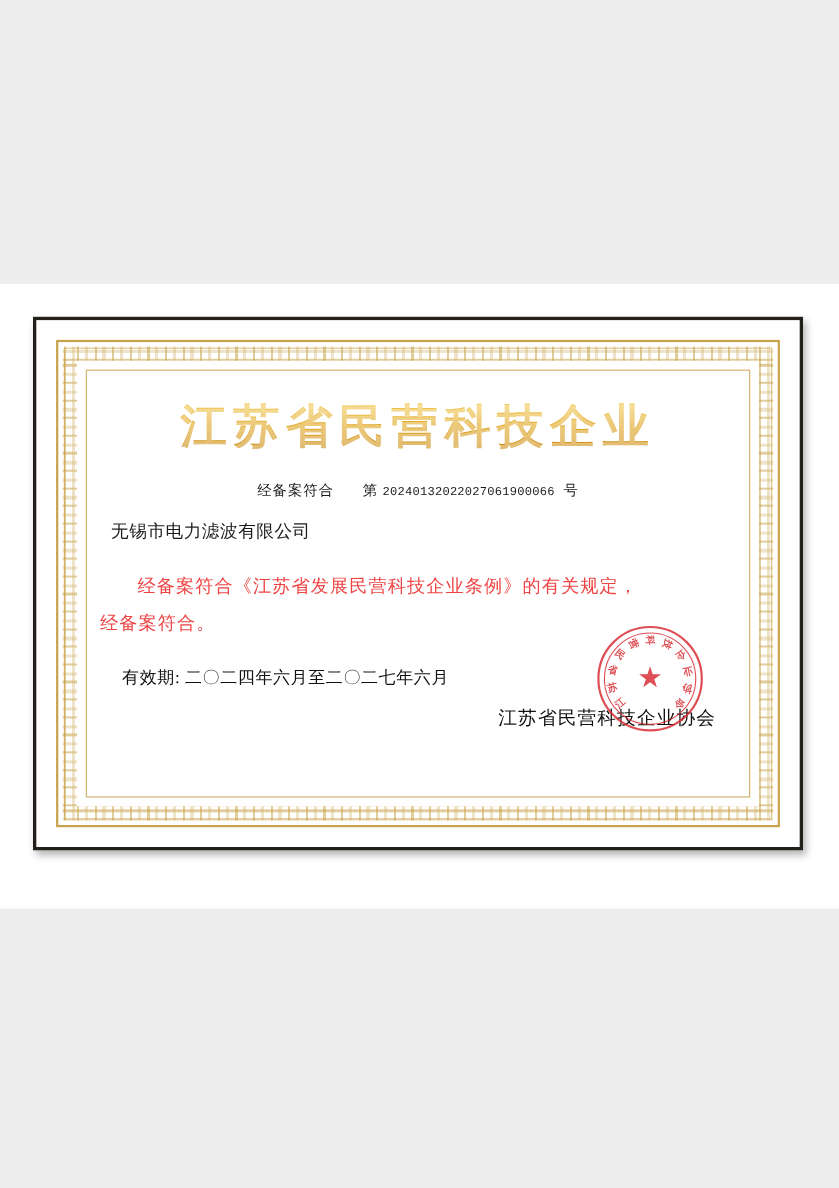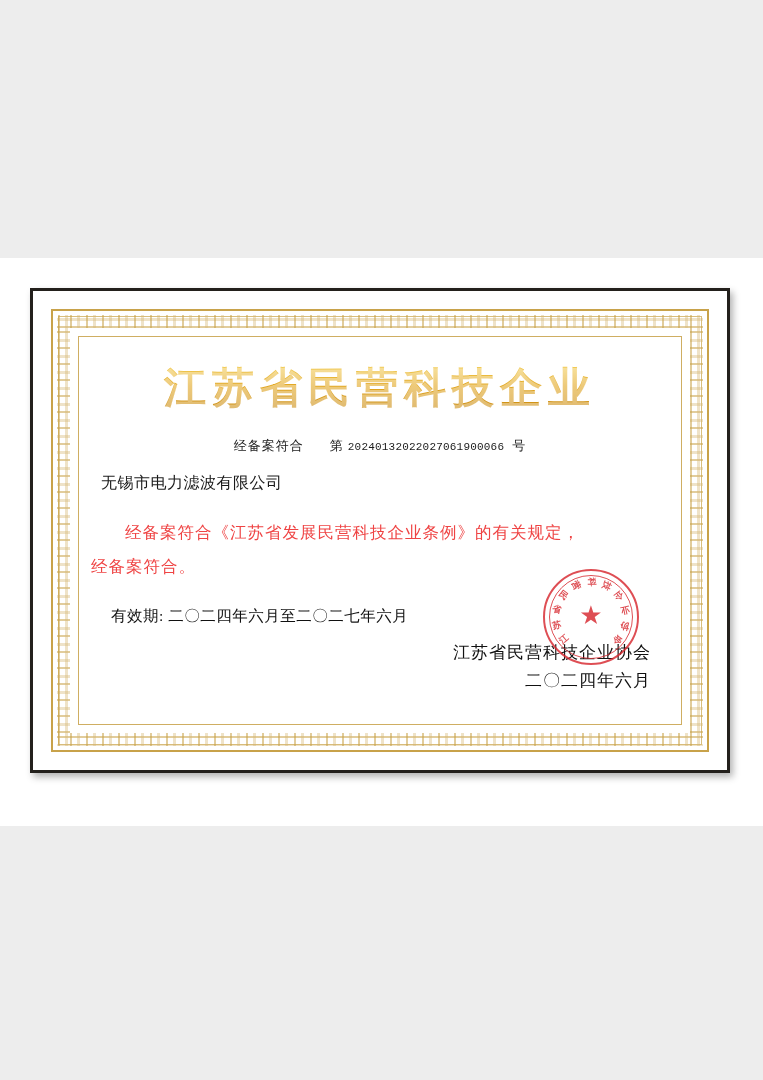--- a/index.html
+++ b/index.html
@@ -240,21 +240,20 @@
 
     <div class="body-text">
       <div><span class="indent"></span><span>经备案符合《江苏省发展民营科技企业条例》的有关规定，</span></div>
       <div class="body-line2">经备案符合。</div>
     </div>
 
     <div class="validity">有效期: 二〇二四年六月至二〇二七年六月</div>
 
     <div class="signature">
       <div>江苏省民营科技企业协会</div>
-      <div>二〇二四年六月</div>
     </div>
 
   </div>
 
   <div class="seal">
     <div class="seal-inner-ring"></div>
     <div class="seal-text" id="seal-arc">
         <span style="transform: rotate(-130deg) translate(0px, -35px) rotate(90deg) translate(-50%, -50%);">江</span>
         <span style="transform: rotate(-104deg) translate(0px, -35px) rotate(90deg) translate(-50%, -50%);">苏</span>
         <span style="transform: rotate(-78deg) translate(0px, -35px) rotate(90deg) translate(-50%, -50%);">省</span>

